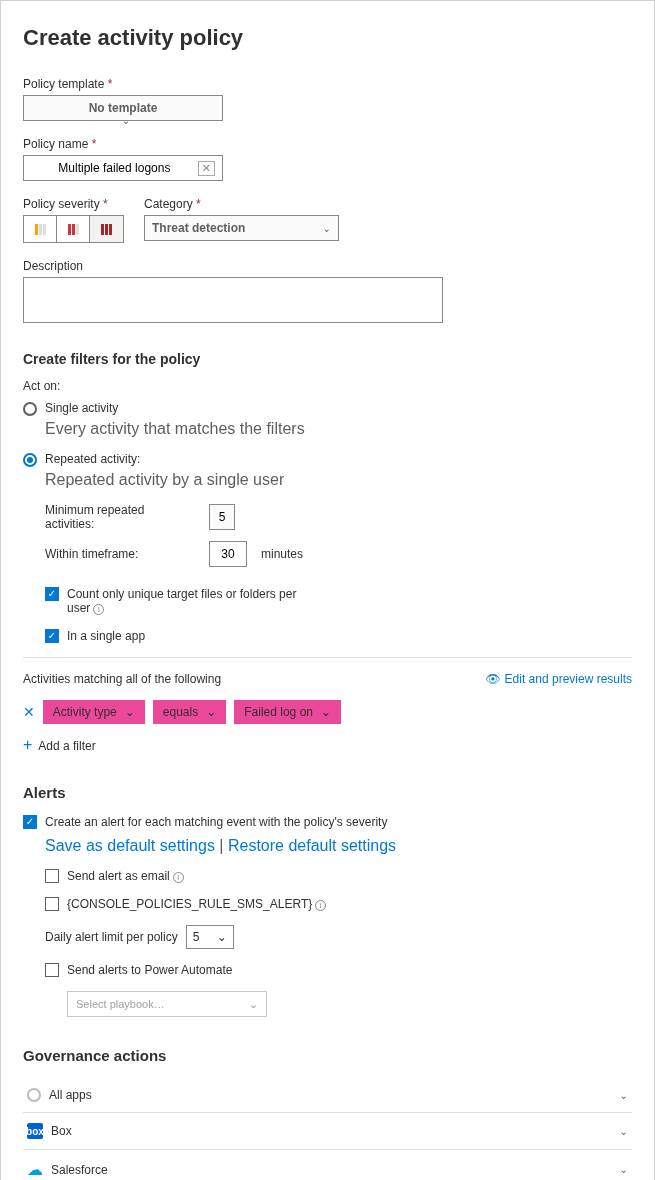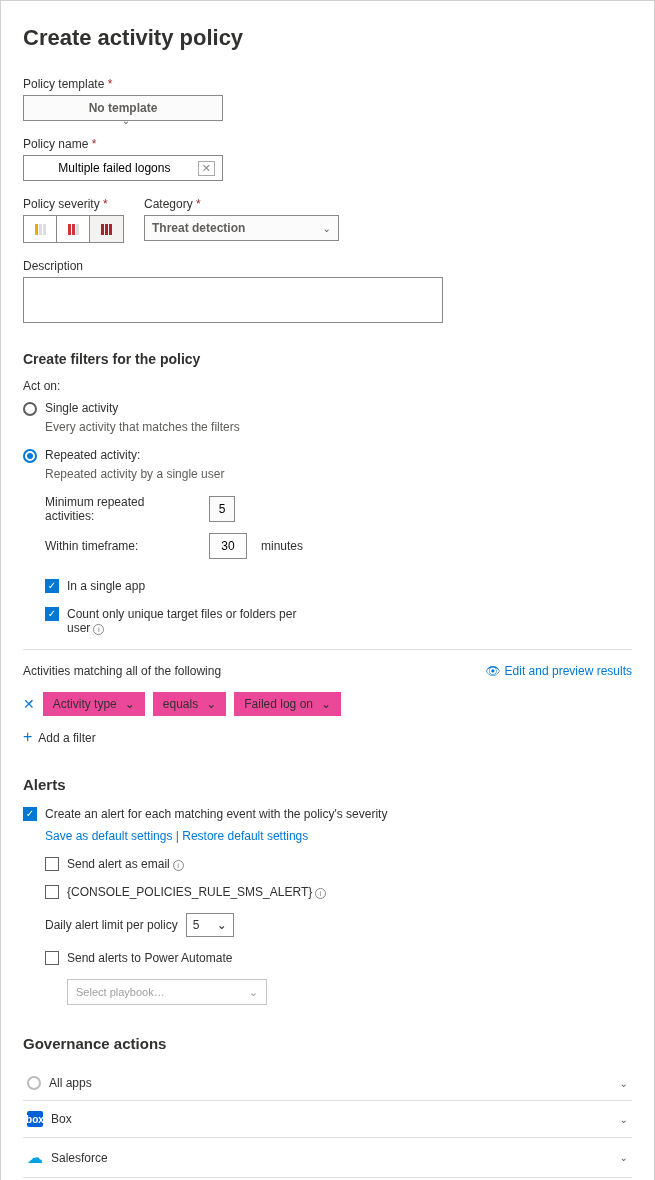--- a/index.html
+++ b/index.html
@@ -36,21 +36,21 @@
   .sev-btn.active{background:#f3f2f1;}
   .bars { display:flex; gap:1px; }
   .bar { width:3px; height:11px; background:#ddd; }
   .desc-area { width: 420px; height: 46px; border:1px solid #8a8886; font-size:12px; padding:5px 7px; resize:none;}
   h2.sub { font-size: 14px; font-weight: 700; margin: 24px 0 12px 0; }
   .radio-row { display:flex; align-items:flex-start; gap:8px; margin-bottom:4px;}
   .radio { width:14px; height:14px; border:2px solid #605e5c; border-radius:50%; margin-top:1px; display:inline-flex; align-items:center; justify-content:center; flex:none;}
   .radio.selected{ border-color:#0078d4;}
   .radio.selected::after{content:"";width:6px;height:6px;background:#0078d4;border-radius:50%;}
   .radio-label { font-size:12px; }
-  .radio-hint { font-size:12px; color:#605e5c; margin-left:22px; margin-bottom:14px;}
+  .radio-hint { font-size:16px; color:#605e5c; margin-left:22px; margin-bottom:14px;}
   .indent { margin-left:22px; }
   .field-row { display:flex; align-items:center; gap:14px; font-size:12px; margin-bottom:10px;}
   .field-row label { width:150px; }
   .numinput{ width:26px; height:26px; text-align:center; font-size:12px; border:1px solid #8a8886;}
   .timeinput{ width:38px; height:26px; text-align:center; font-size:12px; border:1px solid #8a8886;}
   .checkbox { width:14px; height:14px; border:1px solid #605e5c; display:inline-flex; align-items:center; justify-content:center; flex:none;}
   .checkbox.checked{ background:#0078d4; border-color:#0078d4; color:#fff; font-size:10px; line-height:10px;}
   .checkbox.checked::after{content:"✓";}
   .checkrow{display:flex; align-items:flex-start; gap:8px; font-size:12px; margin-bottom:14px;}
   .info-icon{ display:inline-block; width:11px; height:11px; border:1px solid #888; border-radius:50%; font-size:8px; line-height:10px; text-align:center; color:#888; margin-left:3px;}
@@ -152,27 +152,27 @@
   <div class="indent">
     <div class="field-row">
       <label>Minimum repeated activities:</label>
       <input class="numinput" value="5" style="">
     </div>
     <div class="field-row" style="margin-bottom:20px;">
       <label>Within timeframe:</label>
       <input class="timeinput" value="30" style="">
       <span>minutes</span>
     </div>
-    <div class="checkrow">
-      <span class="checkbox checked"></span>
-      <span>In a single app</span>
-    </div>
     <div class="checkrow" style="max-width:260px;">
       <span class="checkbox checked"></span>
       <span><span>Count only unique target files or folders per user</span><span class="info-icon">i</span></span>
+    </div>
+    <div class="checkrow">
+      <span class="checkbox checked"></span>
+      <span>In a single app</span>
     </div>
   </div>
 
   <hr class="divider">
 
   <div class="filter-header">
     <span>Activities matching all of the following</span>
     <span><span class="eye">👁</span><span class="link">Edit and preview results</span></span>
   </div>
 
@@ -195,21 +195,21 @@
   <div style="font-size:12px;">
     <span class="plus">+</span><span class="link" style="color:#323130;">Add a filter</span>
   </div>
 
   <div class="section-title">Alerts</div>
 
   <div class="checkrow">
     <span class="checkbox checked"></span>
     <span>Create an alert for each matching event with the policy's severity</span>
   </div>
-  <div class="indent" style="font-size:12px;margin-top:-6px;margin-bottom:14px;">
+  <div class="indent" style="font-size:16px;margin-top:-6px;margin-bottom:14px;">
     <span class="link">Save as default settings</span>
     <span style="color:#605e5c;"> | </span>
     <span class="link">Restore default settings</span>
   </div>
 
   <div class="indent">
     <div class="checkrow">
       <span class="checkbox"></span>
       <span><span>Send alert as email</span><span class="info-icon">i</span></span>
     </div>

